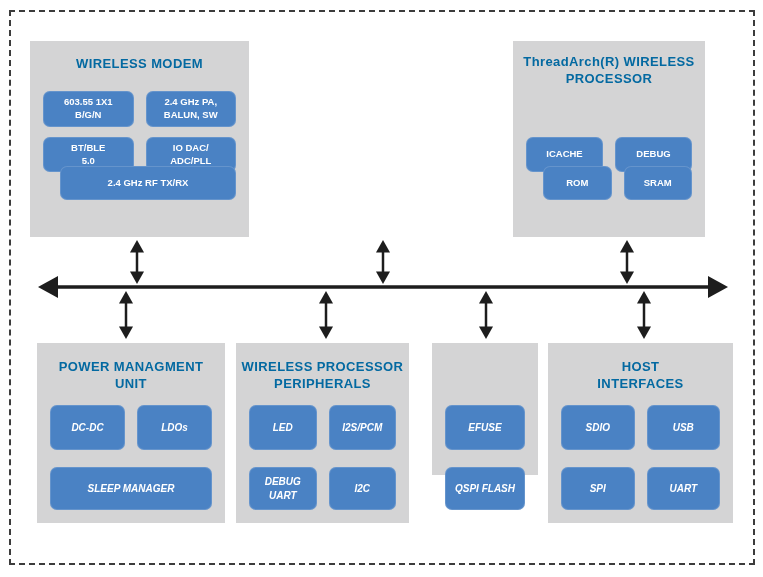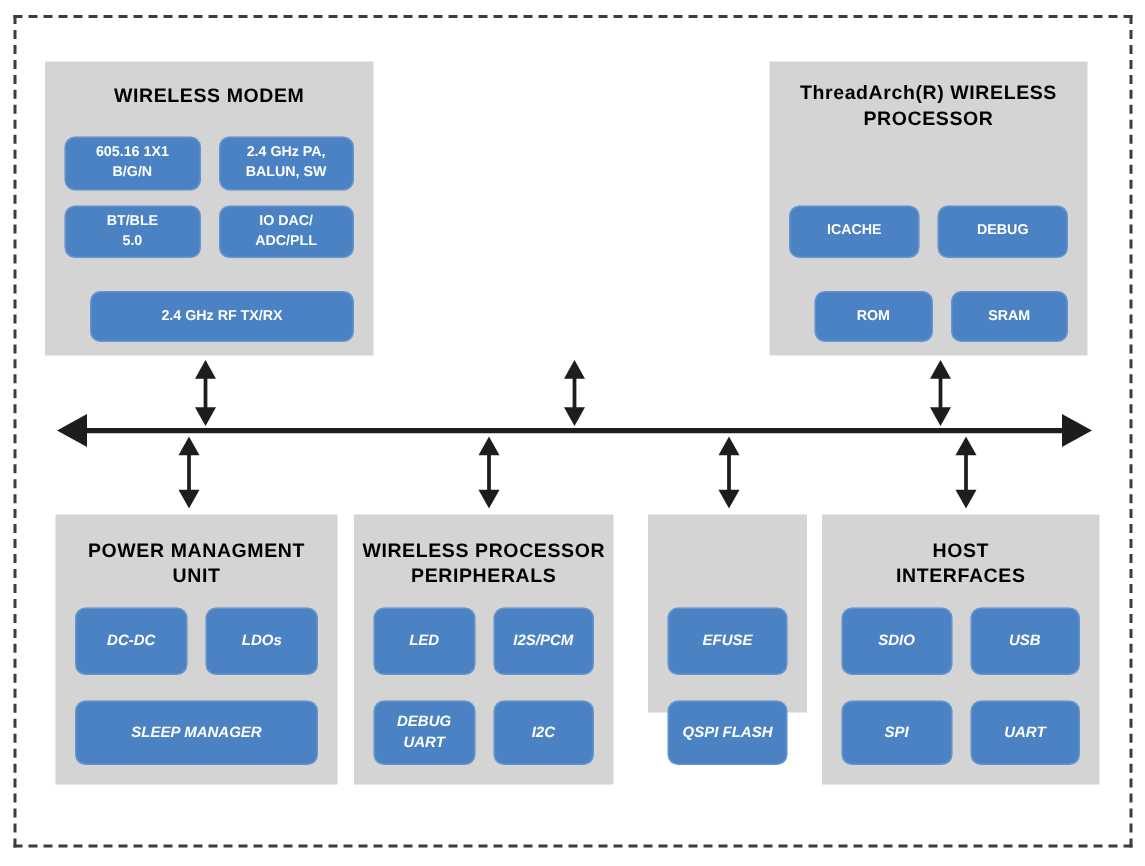--- a/index.html
+++ b/index.html
@@ -7,29 +7,29 @@
     position:relative;width:763px;height:577px;background:#ffffff;
     font-family:"Liberation Sans",sans-serif;overflow:hidden;
   }
   .frame{
     position:absolute;left:9px;top:10px;width:742px;height:551px;
     border:2px dashed #3c3c3c;
   }
   .module{position:absolute;background:#d4d4d5;}
   .mtitle{
     position:absolute;left:4px;right:4px;text-align:center;
-    color:#000000;font-weight:bold;font-size:13px;line-height:1.3;
+    color:#0369a1;font-weight:bold;font-size:13px;line-height:1.3;
     letter-spacing:.4px;white-space:pre-line;
   }
   .top .mtitle{top:15px;}
   .bot .mtitle{top:16px;}
   .row{position:absolute;left:13px;right:13px;display:flex;gap:12px;}
   .top .row.r1{top:50px;height:36px;}
   .top .row.r2{top:96px;height:35px;}
-  .top .row.r3{top:153px;height:34px;margin-left:17px;}
+  .top .row.r3{top:125px;height:34px;margin-left:17px;}
   .bot .row.r1{top:62px;height:45px;}
   .bot .row.r2{top:124px;height:43px;}
   .blk{
     flex:1;display:flex;align-items:center;justify-content:center;
     background:#4a82c4;color:#ffffff;font-weight:bold;font-size:9.5px;
     line-height:1.35;text-align:center;border-radius:7px;
     white-space:pre-line;padding:2px;
     box-shadow:inset 0 0 0 1px rgba(255,255,255,.15);
   }
   .bot .blk{font-size:10px;font-style:italic;}
@@ -38,38 +38,38 @@
 </head>
 <body>
 
 <div id="canvas">
 
   <div class="frame"></div>
 
   <div class="module top" style="left:30px;top:41px;width:219px;height:196px">
     <div class="mtitle">WIRELESS MODEM</div>
     <div class="row r1">
-      <div class="blk">605.16 1X1
+      <div class="blk">603.55 1X1
 B/G/N</div>
       <div class="blk">2.4 GHz PA,
 BALUN, SW</div>
     </div>
     <div class="row r2">
       <div class="blk">BT/BLE
 5.0</div>
       <div class="blk">IO DAC/
 ADC/PLL</div>
     </div>
     <div class="row r3">
       <div class="blk">2.4 GHz RF TX/RX</div>
     </div>
   </div>
 
 
-  <div class="module top" style="left:513px;top:41px;width:212px;height:196px">
+  <div class="module top" style="left:513px;top:41px;width:192px;height:196px">
     <div class="mtitle" style="top:13px">ThreadArch(R) WIRELESS
 PROCESSOR</div>
     <div class="row r2">
       <div class="blk">ICACHE</div>
       <div class="blk">DEBUG</div>
     </div>
     <div class="row r3">
       <div class="blk">ROM</div>
       <div class="blk">SRAM</div>
     </div>

